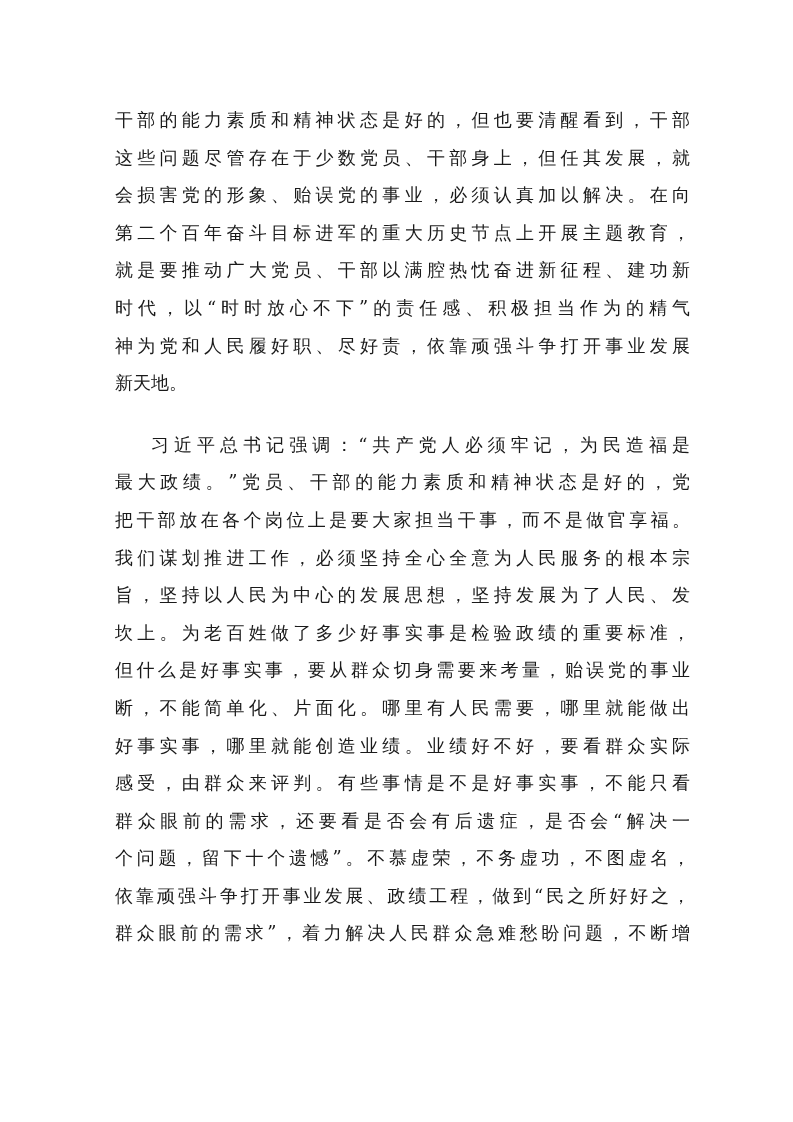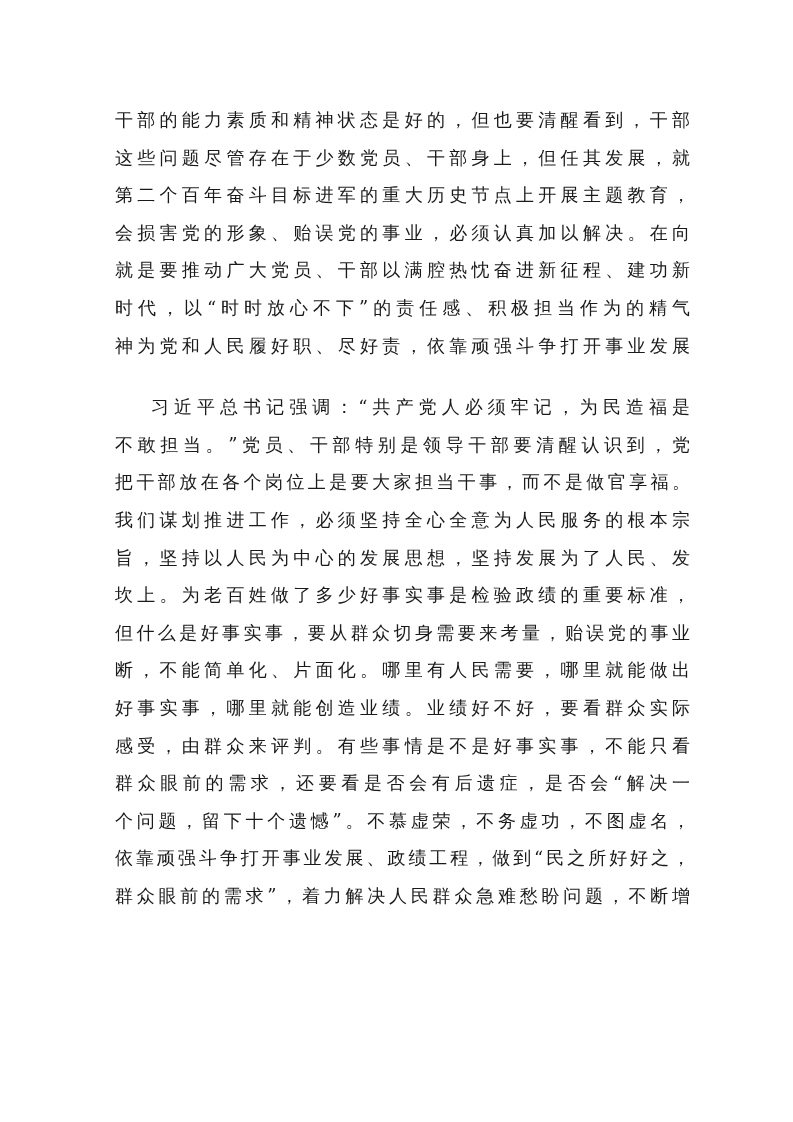--- a/index.html
+++ b/index.html
@@ -51,29 +51,30 @@
   }
 </style>
 </head>
 <body>
 
 <div class="page" style="background: rgb(255, 255, 255);">
   <div class="doc-body" style="color: rgb(26, 26, 26);">
       <div class="paragraph">
         <div class="line">干部的能力素质和精神状态是好的，但也要清醒看到，干部</div>
         <div class="line">这些问题尽管存在于少数党员、干部身上，但任其发展，就</div>
+        <div class="line">会损害党的形象、贻误党的事业，必须认真加以解决。在向</div>
         <div class="line">第二个百年奋斗目标进军的重大历史节点上开展主题教育，</div>
-        <div class="line">会损害党的形象、贻误党的事业，必须认真加以解决。在向</div>
         <div class="line">就是要推动广大党员、干部以满腔热忱奋进新征程、建功新</div>
         <div class="line">时代，以“时时放心不下”的责任感、积极担当作为的精气</div>
         <div class="line">神为党和人民履好职、尽好责，依靠顽强斗争打开事业发展</div>
+        <div class="line flush">新天地。</div>
       </div>
       <div class="paragraph">
         <div class="line indent">习近平总书记强调：“共产党人必须牢记，为民造福是</div>
-        <div class="line">不敢担当。”党员、干部特别是领导干部要清醒认识到，党</div>
+        <div class="line">最大政绩。”党员、干部的能力素质和精神状态是好的，党</div>
         <div class="line">把干部放在各个岗位上是要大家担当干事，而不是做官享福。</div>
         <div class="line">我们谋划推进工作，必须坚持全心全意为人民服务的根本宗</div>
         <div class="line">旨，坚持以人民为中心的发展思想，坚持发展为了人民、发</div>
         <div class="line">坎上。为老百姓做了多少好事实事是检验政绩的重要标准，</div>
         <div class="line">但什么是好事实事，要从群众切身需要来考量，贻误党的事业</div>
         <div class="line">断，不能简单化、片面化。哪里有人民需要，哪里就能做出</div>
         <div class="line">好事实事，哪里就能创造业绩。业绩好不好，要看群众实际</div>
         <div class="line">感受，由群众来评判。有些事情是不是好事实事，不能只看</div>
         <div class="line">群众眼前的需求，还要看是否会有后遗症，是否会“解决一</div>
         <div class="line">个问题，留下十个遗憾”。不慕虚荣，不务虚功，不图虚名，</div>

